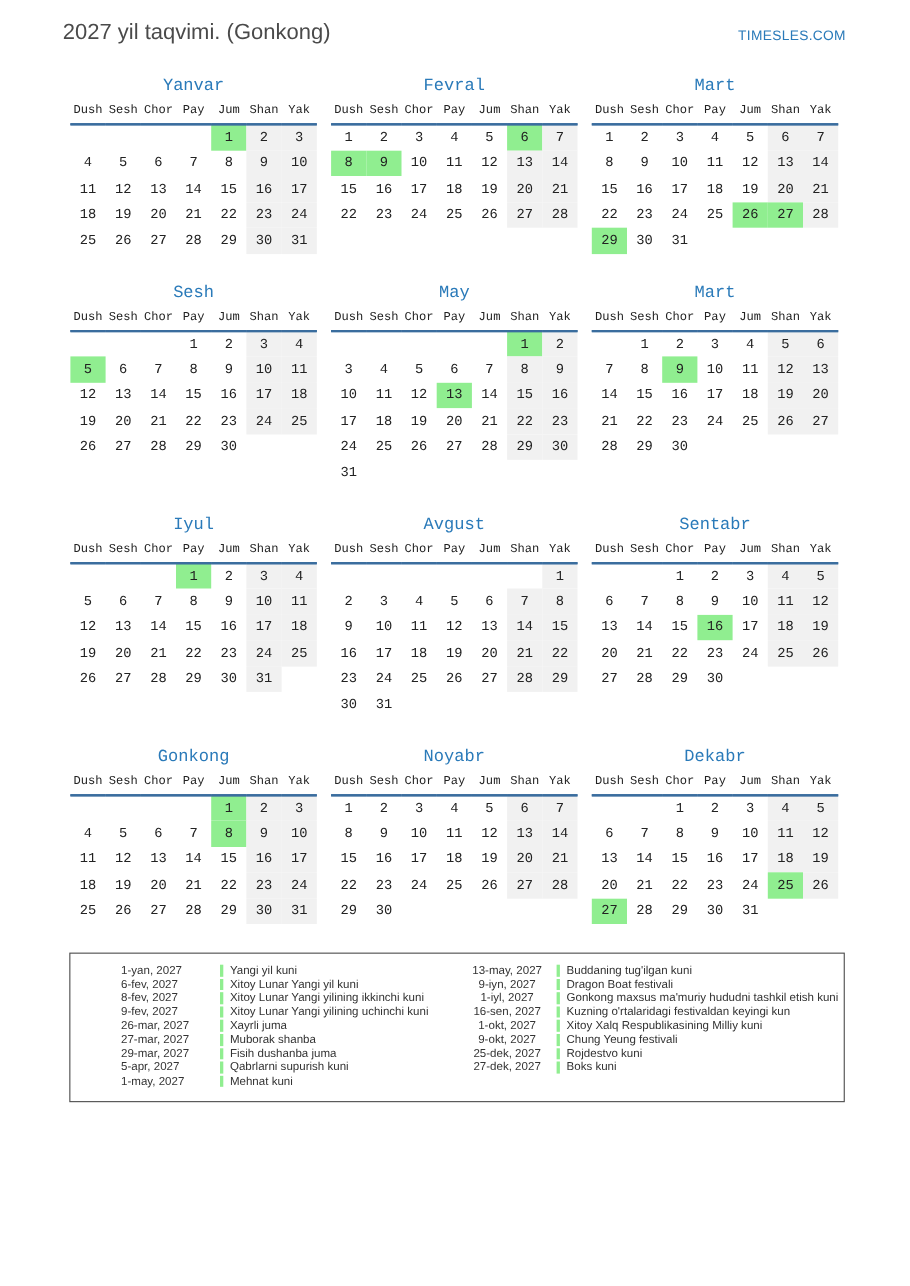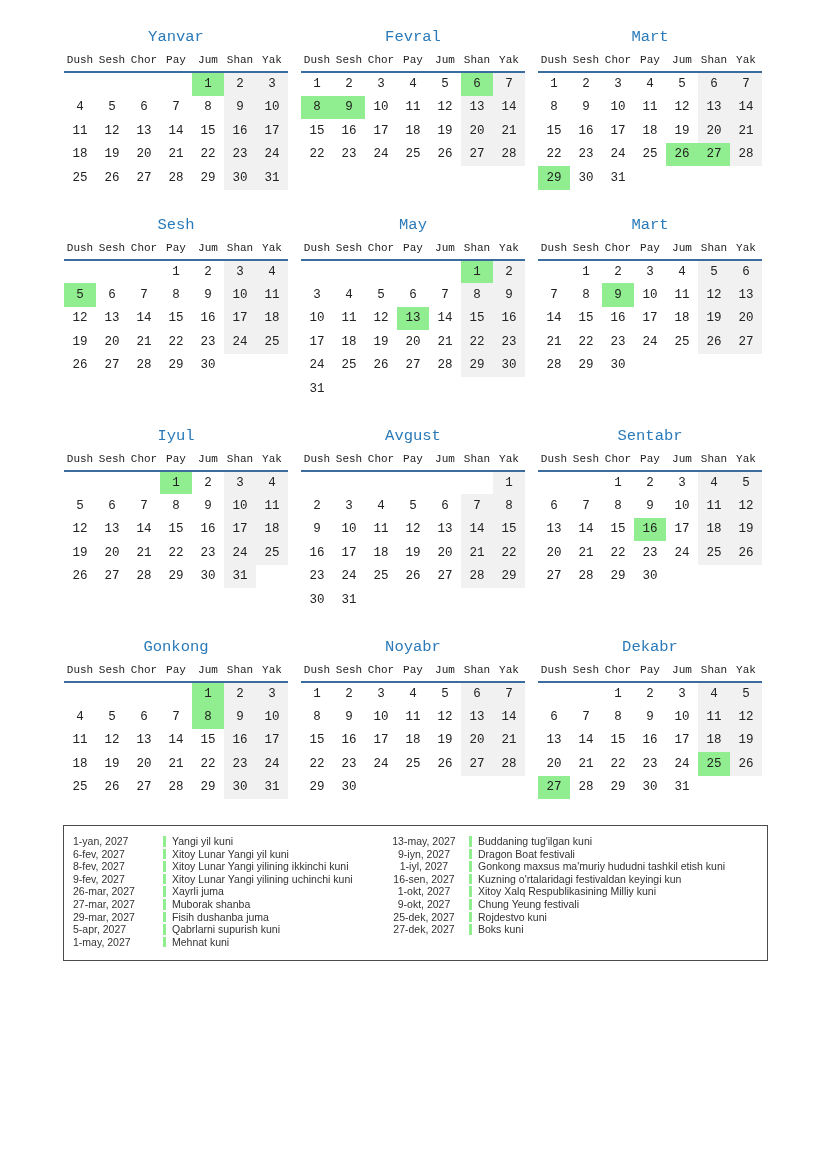--- a/index.html
+++ b/index.html
@@ -77,34 +77,39 @@
   }
   .legend-col { display: flex; flex-direction: column; }
   .legend-col.left { width: 306px; }
   .legend-col.right { flex: 1; text-align: center; }
   .legend-row {
     display: flex;
     align-items: stretch;
     font-size: 10.5px;
     line-height: 12.6px;
     color: #333;
+    margin-left: 37px;
   }
   .legend-date { width: 90px; flex-shrink: 0; }
   .legend-bar {
     width: 3px;
     background: #90EE90;
     margin: 1px 6px 1px 0;
     flex-shrink: 0;
   }
   .legend-name { white-space: nowrap; }
 </style>
 </head>
 <body>
 
 <div class="page">
+  <div class="header">
+    <h1 class="page-title">2027 yil taqvimi. (Gonkong)</h1>
+    <a class="site-link">TIMESLES.COM</a>
+  </div>
 
   <div class="months" id="months-grid">
       <div class="month">
         <div class="month-title">Yanvar</div>
         <table class="cal">
           <thead>
             <tr>
               <th>Dush</th>
               <th>Sesh</th>
               <th>Chor</th>

